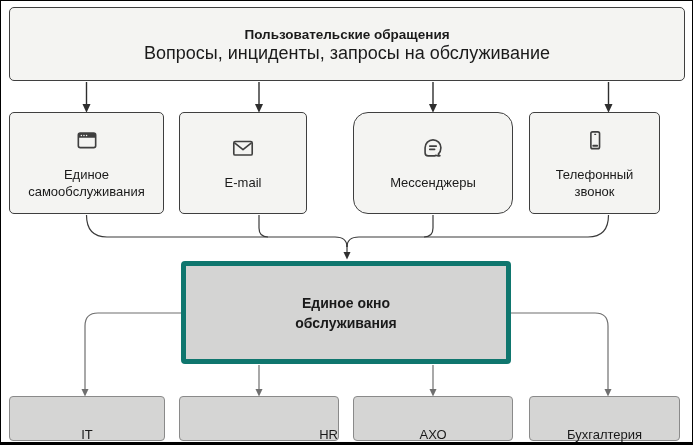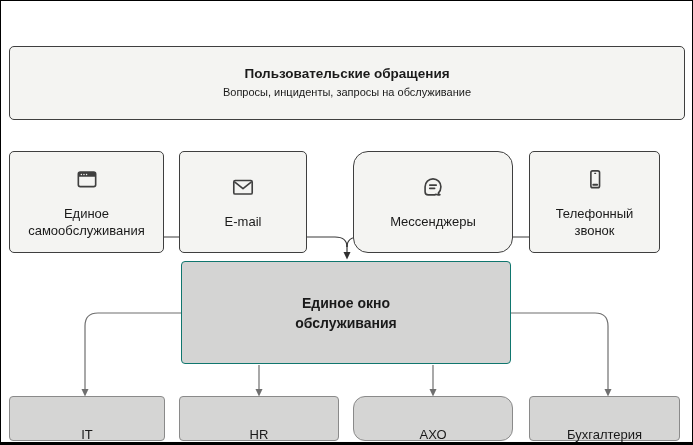--- a/index.html
+++ b/index.html
@@ -20,44 +20,43 @@
     border-radius:5px;
     display:flex;
     flex-direction:column;
     align-items:center;
     justify-content:center;
     text-align:center;
   }
   .light{
     background:#f4f4f2;
     border:1.5px solid #3f3f3f;
-    margin-top:39px;
   }
   .gray{
     background:#d5d5d4;
     border:1px solid #8a8a8a;
   }
   .header-box{left:8px;top:6px;width:676px;height:74px;}
   .header-title{font-weight:bold;font-size:13.5px;line-height:19px;}
-  .header-sub{font-size:11px;line-height:19px;}
+  .header-sub{font-size:18px;line-height:19px;}
   .channel{top:111px;height:102px;gap:13px;}
   .ch1{left:8px;width:155px;}
   .ch2{left:178px;width:128px;}
   .ch3{left:352px;width:160px;border-radius:15px;}
   .ch4{left:528px;width:131px;}
   .channel .label{font-size:13px;line-height:17px;}
   .label-wide{max-width:148px;}
   .label-narrow{max-width:100px;}
   .icon{width:26px;height:26px;display:block;}
-  .hub-box{left:180px;top:260px;width:330px;height:103px;background:#d4d4d3;border:1px solid #0f766e;border-radius:4px;}
+  .hub-box{left:180px;top:260px;width:330px;height:103px;background:#d4d4d3;border:5px solid #0f766e;border-radius:4px;}
   .hub-label{font-weight:bold;font-size:14px;line-height:20px;max-width:170px;}
   .dept{top:395px;height:45px;border-radius:4px;}
   .d1{left:8px;width:156px;}
-  .d2{left:178px;width:160px;}
-  .d3{left:352px;width:160px;border-radius:12px;}
+  .d2{left:178px;width:160px;align-items:flex-end;}
+  .d3{left:352px;width:160px;}
   .d4{left:528px;width:151px;align-items:center;}
   .dept .label{font-size:13px;margin-top:32px;}
   .wires{position:absolute;left:0;top:0;width:693px;height:445px;pointer-events:none;}
 </style>
 </head>
 <body>
 
 <div class="canvas">
 
   <svg class="wires" viewBox="0 0 693 445" xmlns="http://www.w3.org/2000/svg">

